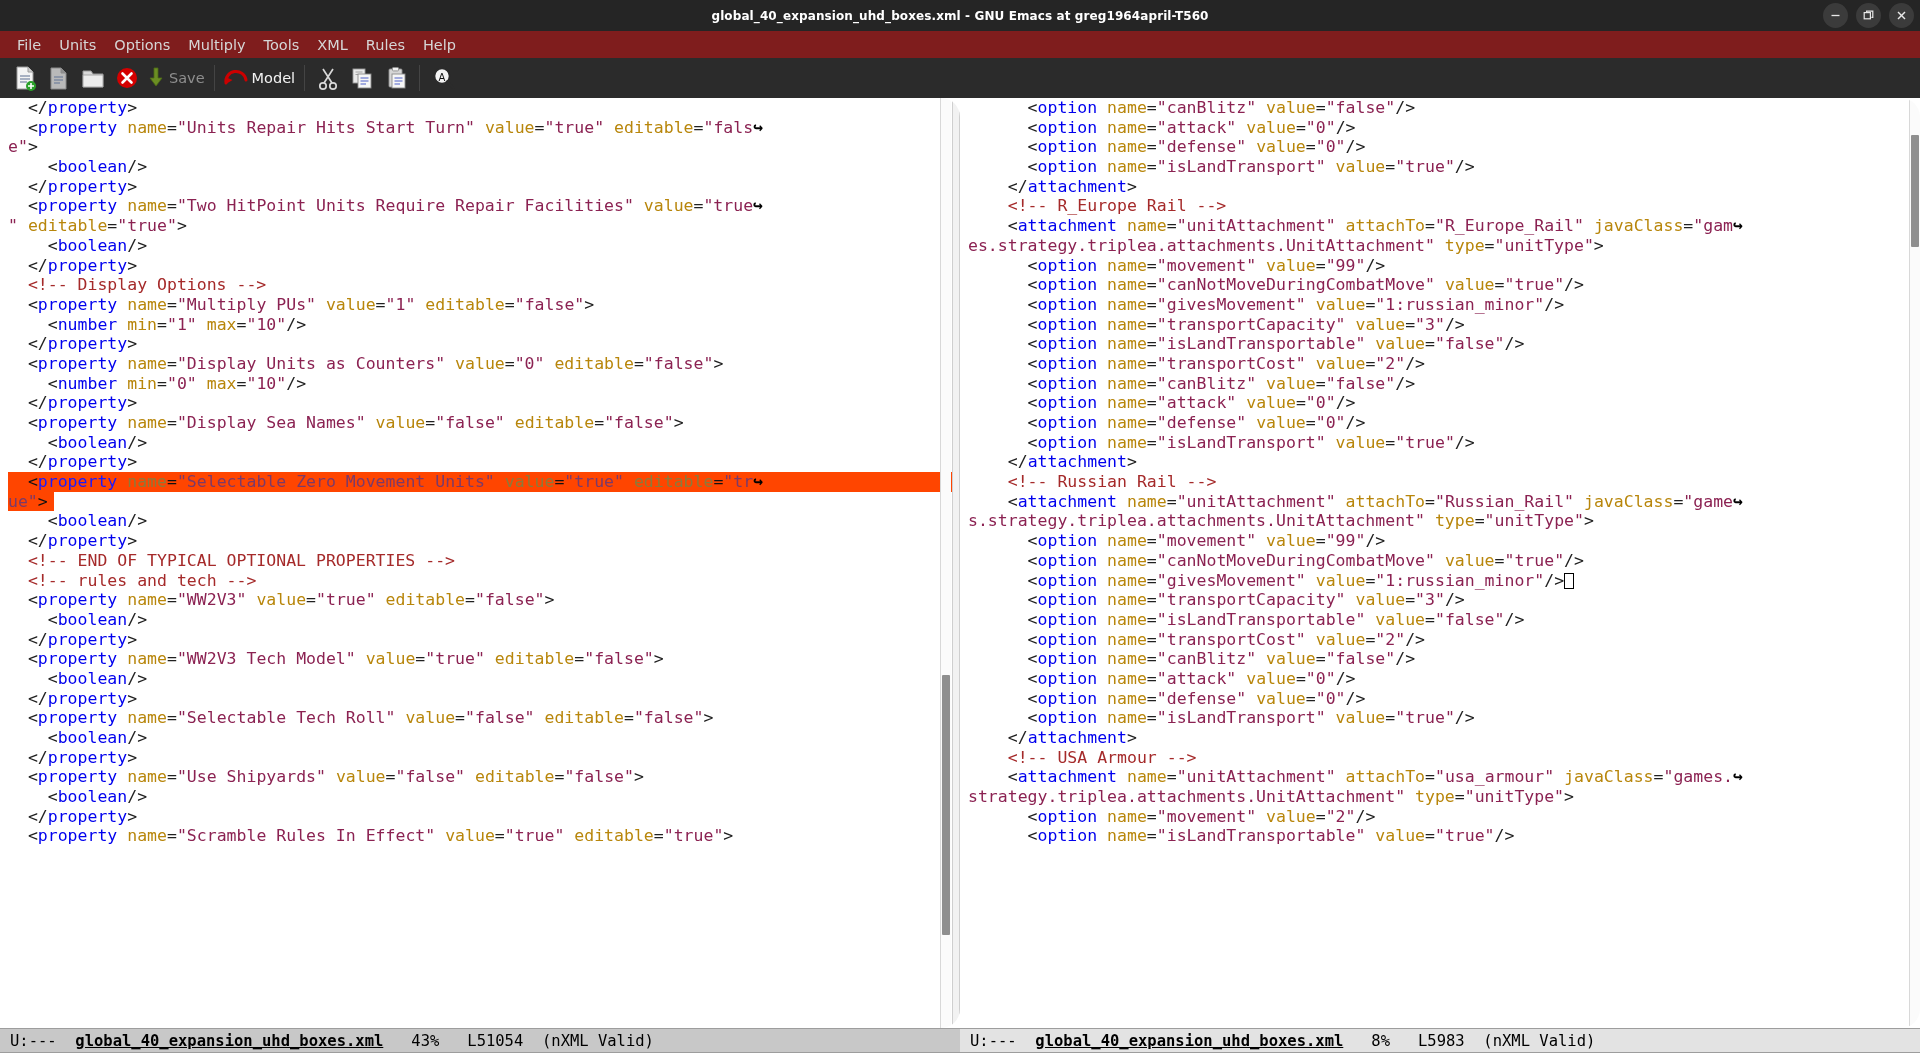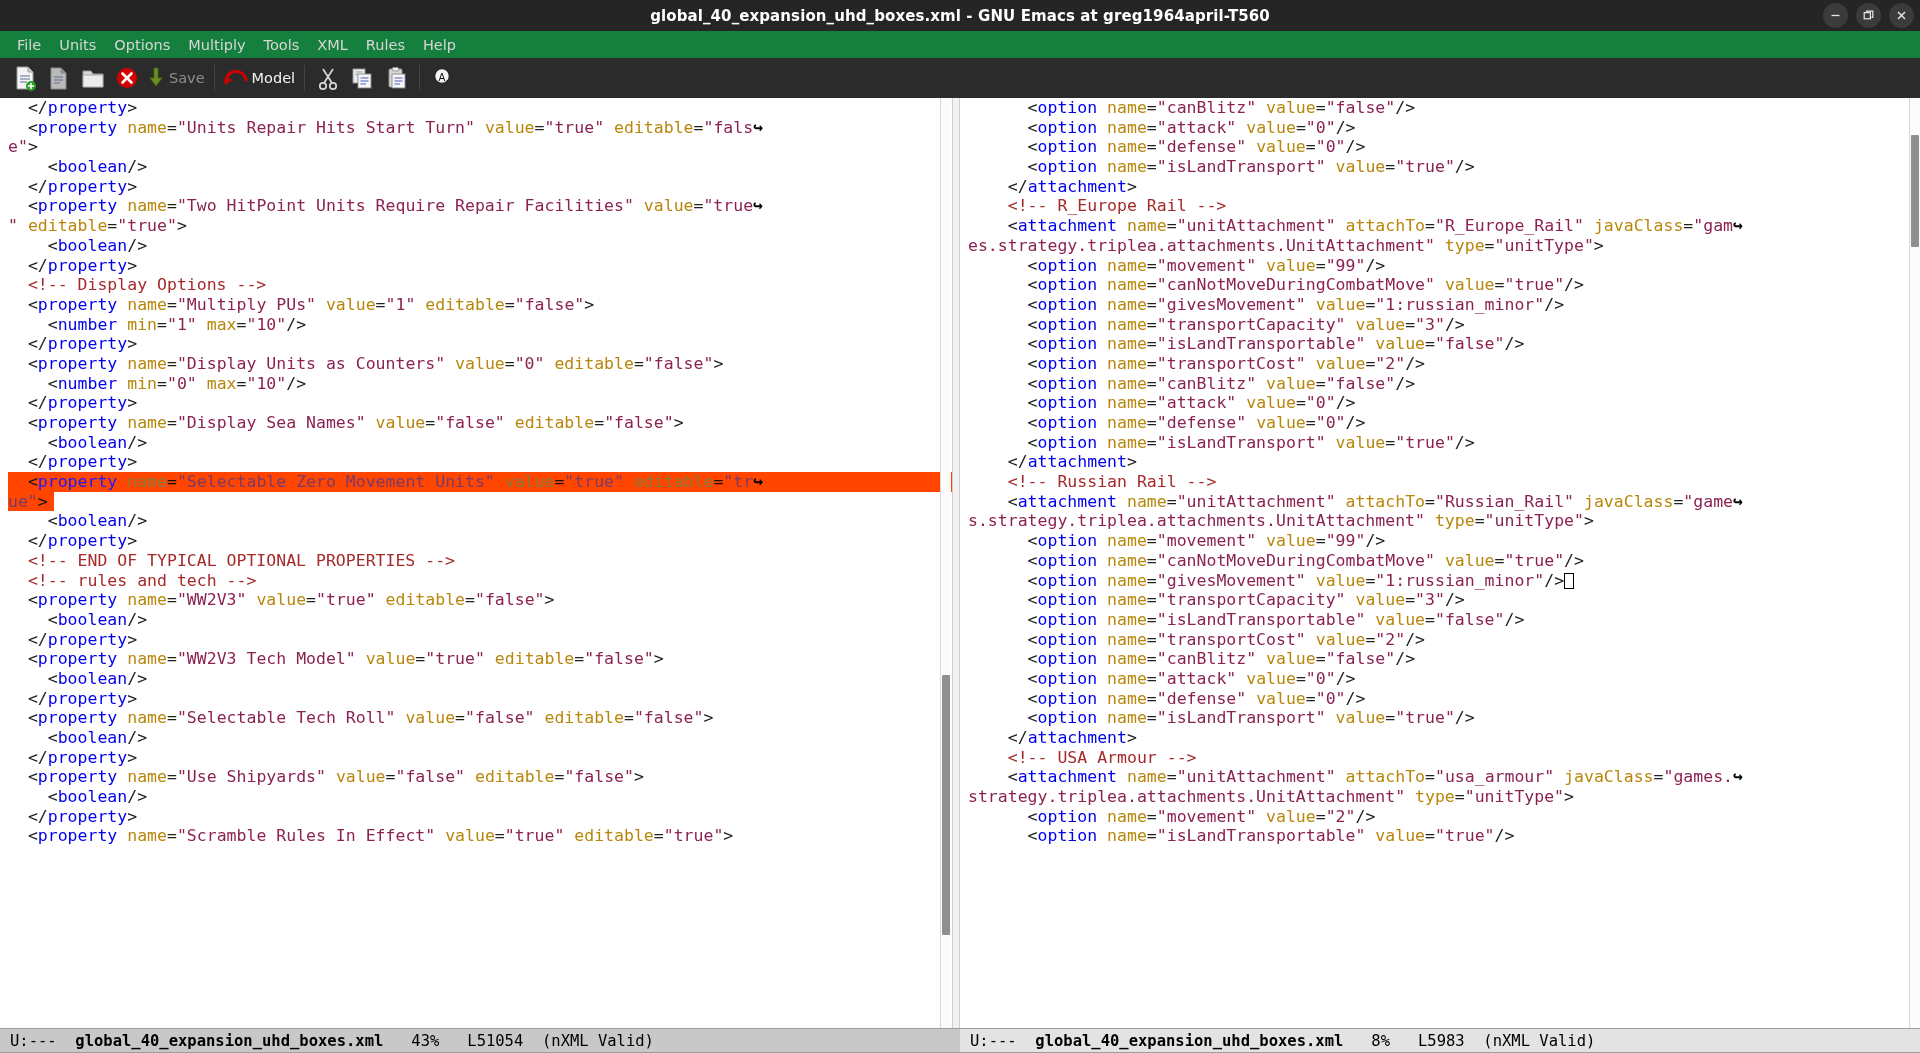--- a/index.html
+++ b/index.html
@@ -15,21 +15,21 @@
   #titlebar {
     position: relative;
     height: 31px;
     background: #252525;
     display: flex;
     align-items: center;
     justify-content: center;
   }
   #titlebar .title-text {
     color: #ffffff;
-    font-size: 15px;
+    font-size: 12px;
     font-weight: bold;
     font-family: "DejaVu Sans", sans-serif;
     letter-spacing: .1px;
   }
   .wincontrols {
     position: absolute;
     right: 6px; top: 0;
     height: 31px;
     display: flex;
     align-items: center;
@@ -40,21 +40,21 @@
     border-radius: 50%;
     background: #3b3b3b;
     display: flex; align-items: center; justify-content: center;
     color: #e8e8e8;
   }
   .wbtn svg { display:block; }
 
   
   #menubar {
     height: 27px;
-    background: #15803d;
+    background: #7f1d1d;
     display: flex;
     align-items: center;
     padding-left: 8px;
     gap: 0px;
   }
   #menubar .menu-item {
     color: #d6d6d6;
     font-size: 14.5px;
     padding: 2px 9px;
     font-family: "DejaVu Sans", sans-serif;
@@ -106,20 +106,21 @@
   .pane-left  { border-right: 0; }
   .buf {
     position: relative;
     flex: 1 1 auto;
     overflow: hidden;
     background: #ffffff;
     font-family: "DejaVu Sans Mono", monospace;
     font-size: 16.5px;
     line-height: 19.7px;
     padding-top: 0px;
+    border-radius: 19px;
   }
   .code {
     position: relative;
     white-space: pre;
     padding-left: 8px;
     padding-top: 0px;
   }
   .ln { height: 19.7px; }
 
   
@@ -179,21 +180,21 @@
     display: flex;
     align-items: center;
     font-family: "DejaVu Sans Mono", monospace;
     font-size: 15.5px;
     color: #000;
     padding-left: 10px;
     white-space: pre;
     overflow: hidden;
   }
   .modeline.inactive { background: #e3e3e3; }
-  .modeline b { font-weight: bold; }
+  .modeline b { font-weight: bold; text-decoration: underline; }
   .ml-dashes { letter-spacing: 0; }
 </style>
 </head>
 <body>
 
 <div id="titlebar">
   <span class="title-text">global_40_expansion_uhd_boxes.xml - GNU Emacs at greg1964april-T560</span>
   <div class="wincontrols">
     <div class="wbtn">
       <svg width="13" height="13" viewBox="0 0 13 13">

